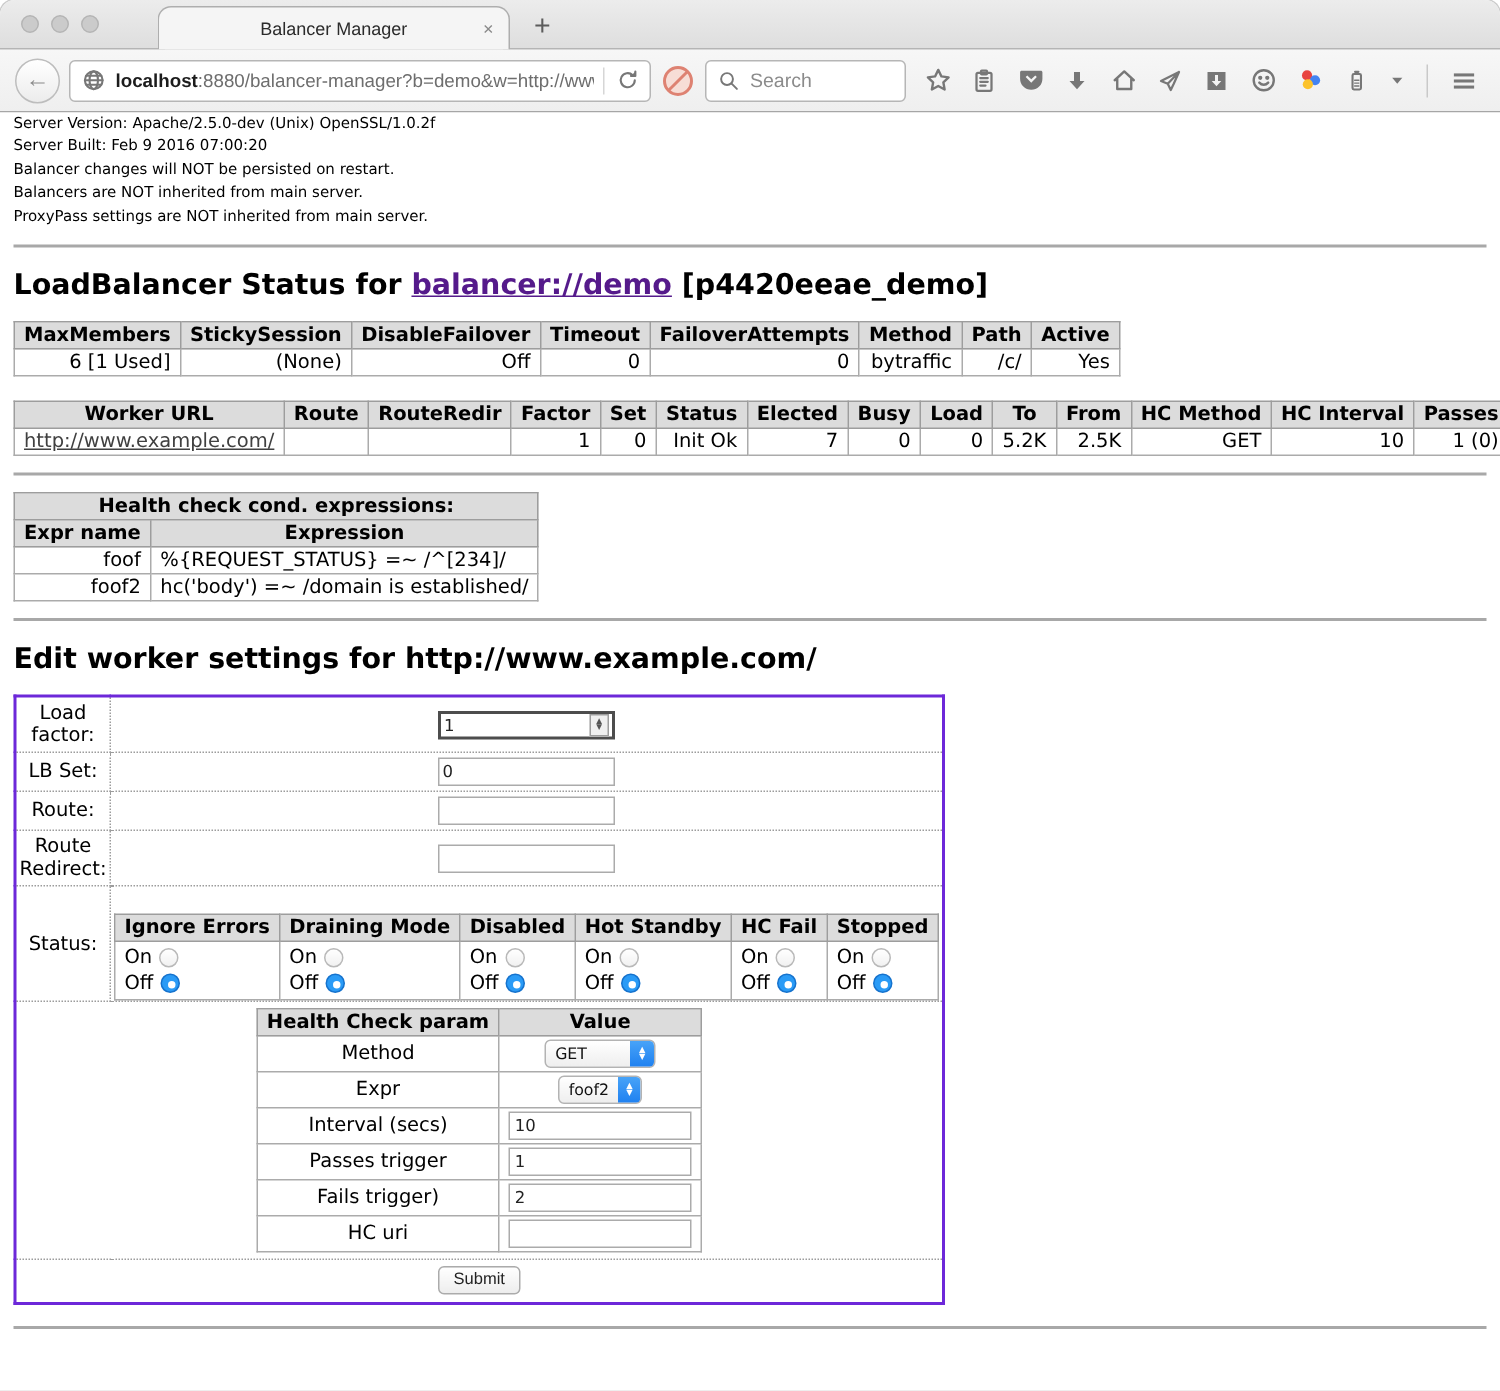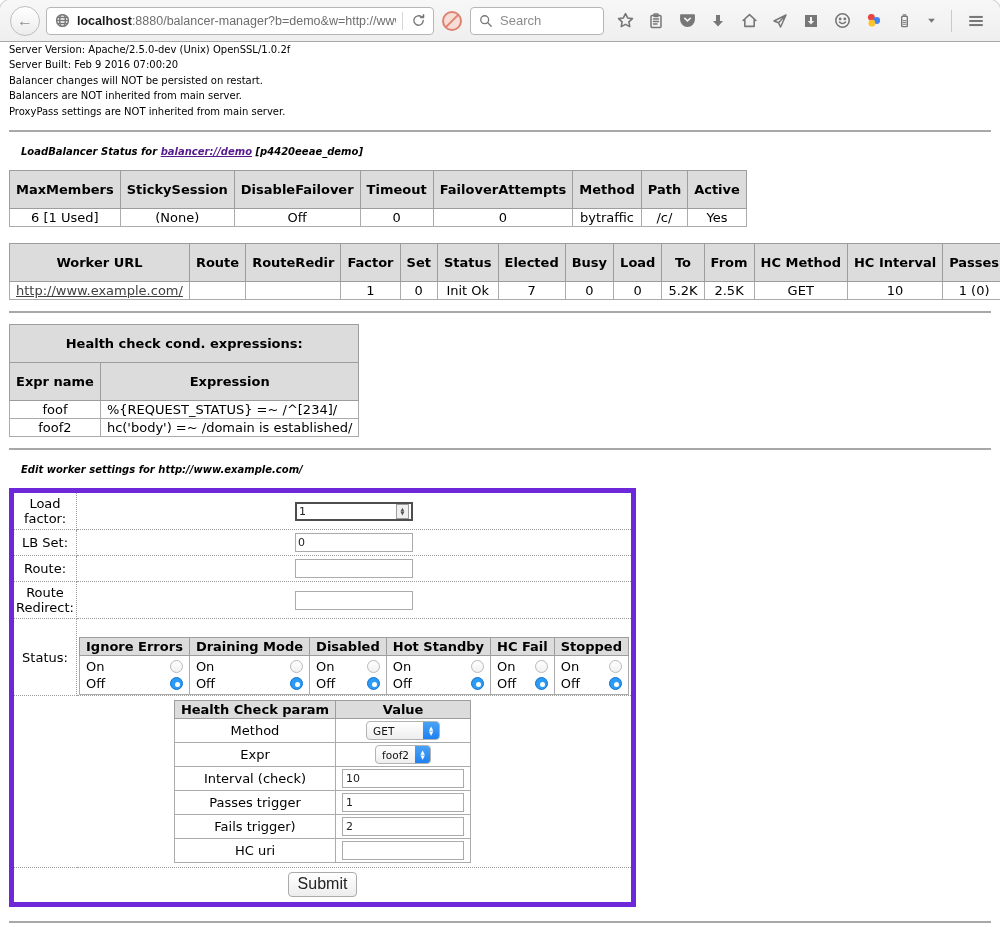--- a/index.html
+++ b/index.html
@@ -41,52 +41,52 @@
     border:2px solid #de8272; position:relative; background:#f7ddd6; flex:0 0 auto; }
   .adblock::after { content:""; position:absolute; left:-1px; top:7px; width:18px; height:2px;
     background:#de8272; transform:rotate(-45deg); }
 
   
   .content { flex:1; background:#fff; padding:0 9px; font-family:"DejaVu Sans","Liberation Sans",sans-serif;
     font-size:13px; color:#000; overflow:hidden; }
   h1 { font-size:26px; margin:15px 0 13px 0; letter-spacing:.2px; }
   .info-line { font-size:10px; line-height:15.4px; }
   hr.rule { border:none; height:2px; background:#a8a8a8; margin:11px 0; }
-  h3.sect { font-size:10px; margin:14px 0 13px 12px;font-style:italic; }
+  h3.sect { font-size:19px; margin:14px 0 13px 0; }
   h3.sect a { color:#551a8b; }
 
   table.data { border-collapse:collapse; font-size:13px; }
-  table.data th { background:#dcdcdc; border:1px solid #9d9d9d; padding:11px 6px; font-weight:bold; white-space:nowrap; }
-  table.data td { border:1px solid #ababab; padding:1px 6px; text-align:center; white-space:nowrap; }
+  table.data th { background:#dcdcdc; border:1px solid #9d9d9d; padding:1px 6px; font-weight:bold; white-space:nowrap; }
+  table.data td { border:1px solid #ababab; padding:1px 6px; text-align:right; white-space:nowrap; }
   table.balancer { margin-bottom:16px; }
   table.worker { width:984px; margin-bottom:2px; }
   table.worker td.url-cell { text-align:left; }
   a.plink { color:#404040;text-decoration:underline; }
   table.exprs td.expr-cell { text-align:left; }
   table.exprs { margin-top:2px; }
 
   
-  table.form { border-collapse:collapse; width:564px; border:5px solid #6d28d9; margin-top:13px; }
+  table.form { border-collapse:collapse; width:564px; border:2px solid #6d28d9; margin-top:13px; }
   table.form > tbody > tr > td { border:1px dotted #9c9c9c; padding:3px 2px; font-size:13px; }
   td.flabel { width:100px; text-align:center; }
   td.fvalue { text-align:center; }
   .tfield { display:inline-flex; align-items:center; width:118px; height:19px;
     border:1px solid #ababab; background:#fff; padding:0 2px; vertical-align:middle; }
   .tfield input { border:none; outline:none; flex:1; min-width:0; font-size:11px;
     font-family:"DejaVu Sans",sans-serif; color:#222; background:transparent; }
   .tfield.focused { border:2px solid #4d4d4d; }
   .spinner { width:13px; height:15px; border:1px solid #9d9d9d; background:#f0f0f0;
     display:flex; flex-direction:column; align-items:center; justify-content:center;
     font-size:5px; line-height:4px; color:#555; flex:0 0 auto; }
 
   table.inner { border-collapse:collapse; font-size:13px; }
   table.inner th { background:#dcdcdc; border:1px solid #9d9d9d; padding:1px 6px; font-weight:bold; white-space:nowrap; }
   table.inner td { border:1px solid #ababab; padding:2px 6px; text-align:center; }
   .status-table { margin-left:0;margin-top:18px; }
-  .opt-line { display:flex; align-items:center; justify-content:space-between; gap:5px; line-height:17px; }
+  .opt-line { display:flex; align-items:center; justify-content:flex-start; gap:5px; line-height:17px; }
   .radio { width:13px; height:13px; border-radius:50%; background:linear-gradient(#fff,#f1f1f1);
     border:1px solid #b9b9b9; display:inline-block; position:relative; }
   .radio.sel { background:#2a9bf6; border:1px solid #1572cd; }
   .radio.sel::after { content:""; position:absolute; left:4px; top:4px; width:5px; height:5px;
     border-radius:50%; background:#fff; }
 
   .hc-table { margin:2px auto; }
   .hc-table td.hlabel { width:140px; }
   .hc-table td.hvalue { width:132px; }
   .select { display:inline-flex; align-items:center; height:19px; border:1px solid #b3b3b3;
@@ -95,31 +95,43 @@
   .select .stepper { width:16px; height:19px; background:linear-gradient(#4aa5f8,#1d7ff0);
     border-radius:0 3px 3px 0; display:flex; flex-direction:column; align-items:center;
     justify-content:center; color:#fff; font-size:5.5px; line-height:5px; }
   .select.w72 { width:74px; } .select.w56 { width:56px; }
   .hfield { display:flex; align-items:center; width:122px; height:19px; border:1px solid #ababab;
     background:#fff; padding:0 3px; }
   .hfield input { border:none; outline:none; width:100%; font-size:11px; color:#222;
     font-family:"DejaVu Sans",sans-serif; background:transparent; }
   td.submit-cell { text-align:center; padding:4px 0 5px 0 !important; }
   .mac-btn { display:inline-block; border:1px solid #ababab; border-radius:4px;
-    background:linear-gradient(#ffffff,#ededed); font-size:16px; color:#222;
+    background:linear-gradient(#ffffff,#ededed); font-size:11px; color:#222;
     padding:2px 9px 3px 9px; font-family:"Liberation Sans",sans-serif;text-align:right; }
 
   svg.g { stroke:#777; fill:none; stroke-width:1.5; stroke-linecap:round; stroke-linejoin:round; }
   svg.gf { fill:#777; stroke:none; }
 </style>
 </head>
 <body>
 
 <div class="window">
 
+  <div class="tabbar">
+    <div class="traffic">
+      <span class="light"></span>
+      <span class="light"></span>
+      <span class="light"></span>
+    </div>
+    <div class="tab">
+      <span>Balancer Manager</span>
+      <span class="tab-close">×</span>
+    </div>
+    <div class="newtab">+</div>
+  </div>
 
   <div class="toolbar">
     <div class="back-btn">
       <span>←</span>
     </div>
     <div class="urlbar">
       <span class="ci">
         <svg class="g" width="15" height="15" viewBox="0 0 16 16">
             <circle cx="8" cy="8" r="6.3"></circle>
             <ellipse cx="8" cy="8" rx="3" ry="6.3"></ellipse>
@@ -475,21 +487,21 @@
                 <span class="select w56">
                   <span class="sel-text">foof2</span>
                   <span class="stepper">
                           <span>▲</span>
                           <span>▼</span>
                         </span>
                 </span>
               </td>
             </tr>
             <tr>
-              <td class="hlabel">Interval (check)</td>
+              <td class="hlabel">Interval (secs)</td>
               <td class="hvalue">
                 <span class="hfield">
                   <input value="10" style="">
                 </span>
               </td>
             </tr>
             <tr>
               <td class="hlabel">Passes trigger</td>
               <td class="hvalue">
                 <span class="hfield">

